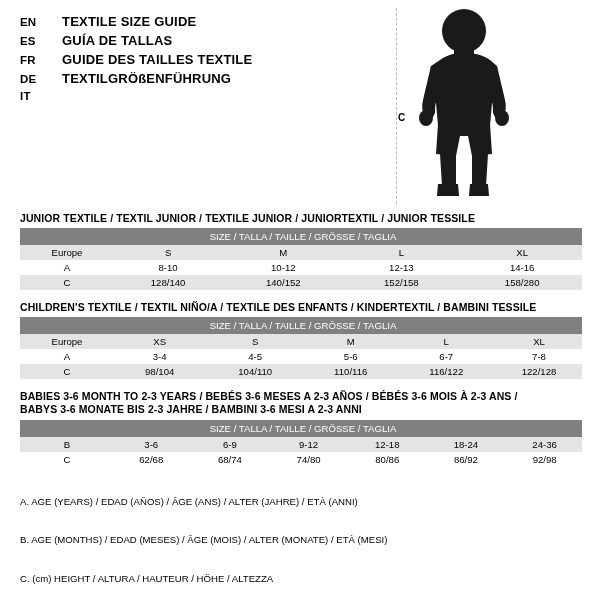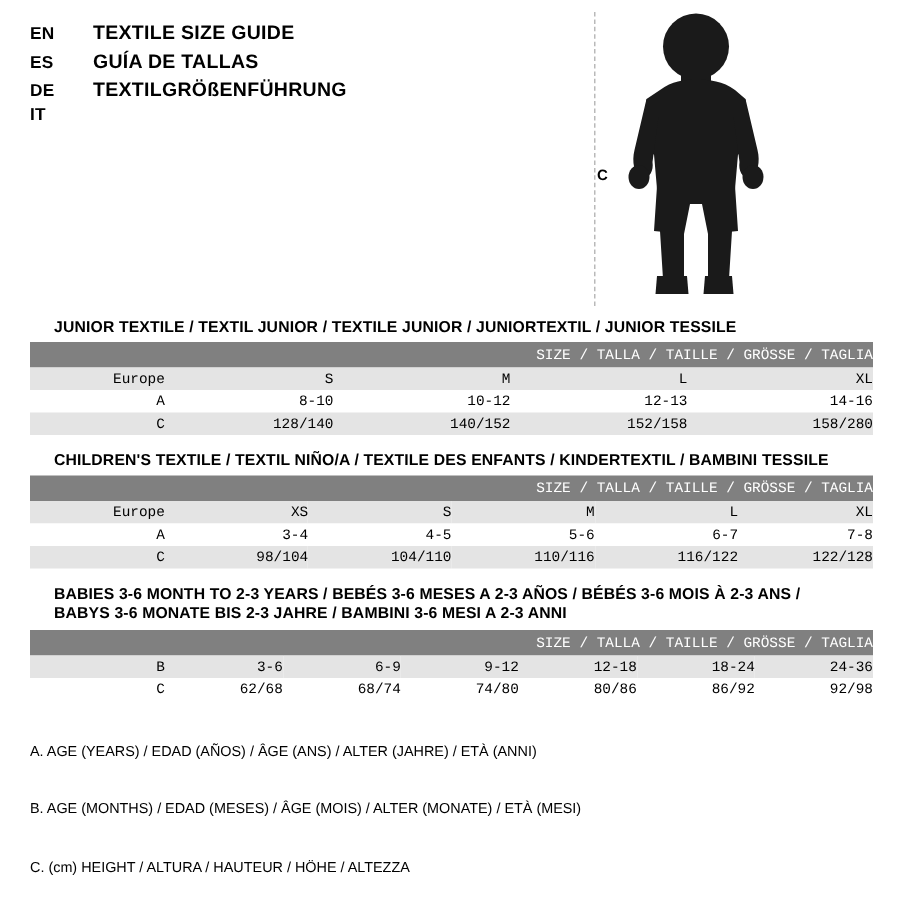--- a/index.html
+++ b/index.html
@@ -61,35 +61,34 @@
     left: 2px;
     top: 104px;
     font-size: 10px;
     font-weight: bold;
   }
 
   
   .section-title {
     font-size: 10.5px;
     font-weight: bold;
-    margin: 0 0 4px 16px;
+    margin: 0 0 4px 0;
     letter-spacing: 0.1px;
   }
   .section-title.multiline { line-height: 13px; }
   table.size-table {
     width: 100%;
     border-collapse: collapse;
     table-layout: fixed;
     font-size: 9.6px;
   }
   table.size-table td, table.size-table th {
-    text-align: right;
+    text-align: center;
     padding: 2px 0 2px 4px;
     font-weight: normal;
-    font-family: Liberation Mono, monospace;
   }
   tr.hdr {
     background: #808080;
     color: #ffffff;
   }
   tr.hdr td { font-size: 9.6px; padding: 3px 0 3px 4px; }
   tr.shade { background: #e4e4e4; }
   tr.plain { background: #ffffff; }
   .tbl-wrap { margin-bottom: 11px; }
 
@@ -125,20 +124,24 @@
 <div class="page">
 
   <div class="lang-block">
     <div class="lang-row">
       <span class="lang-code">EN</span>
       <span class="lang-title">TEXTILE SIZE GUIDE</span>
     </div>
     <div class="lang-row">
       <span class="lang-code">ES</span>
       <span class="lang-title">GUÍA DE TALLAS</span>
+    </div>
+    <div class="lang-row">
+      <span class="lang-code">FR</span>
+      <span class="lang-title">GUIDE DES TAILLES TEXTILE</span>
     </div>
     <div class="lang-row">
       <span class="lang-code">DE</span>
       <span class="lang-title">TEXTILGRÖßENFÜHRUNG</span>
     </div>
     <div class="lang-row">
       <span class="lang-code">IT</span>
     </div>
   </div>
 

